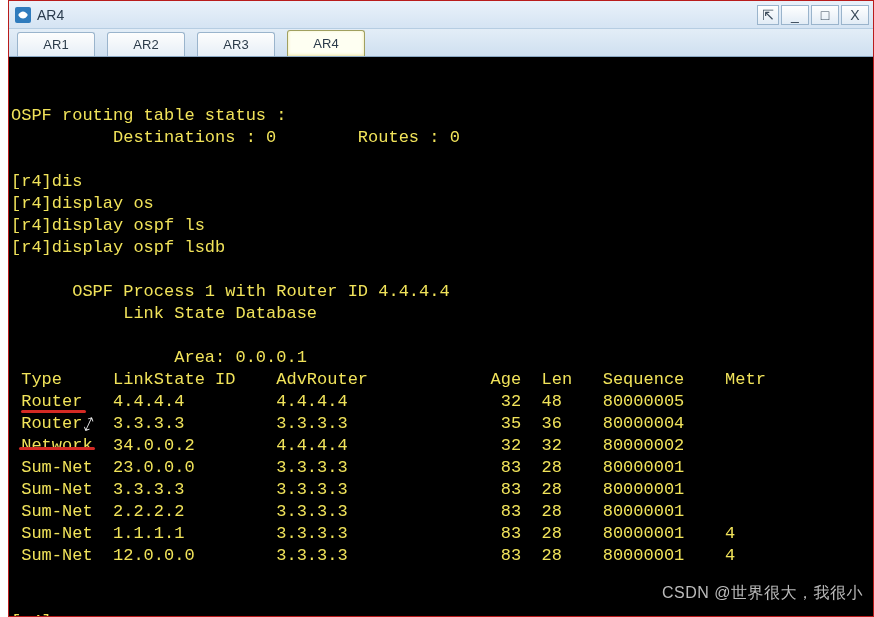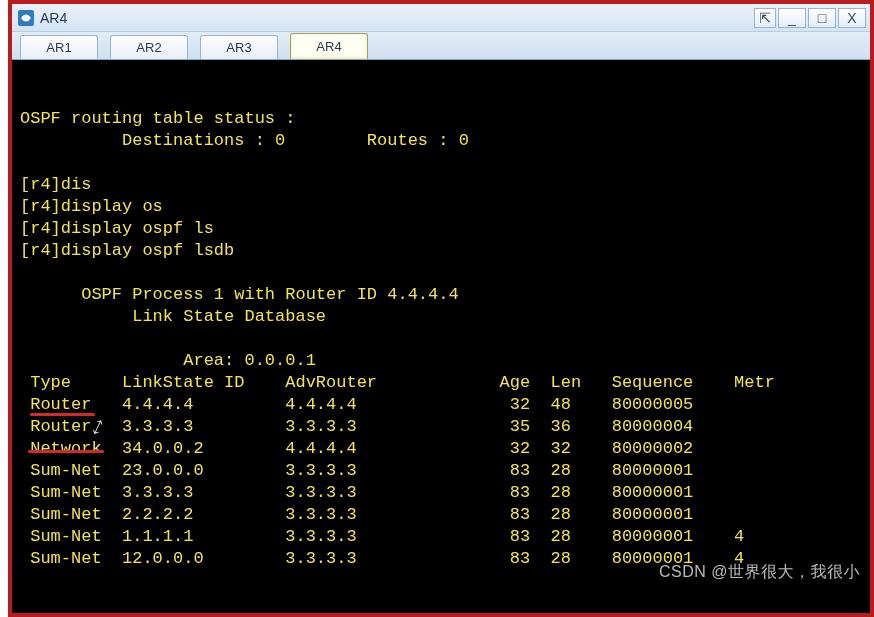--- a/index.html
+++ b/index.html
@@ -9,21 +9,21 @@
     font-family: "Segoe UI", Arial, sans-serif;
     background: #fff;
     width: 874px;
     height: 617px;
     overflow: hidden;
     position: relative;
   }
   .window {
     position: absolute;
     left: 8px; top: 0; right: 0; bottom: 0;
-    border: 4px solid #b91c1c;
+    border: 1px solid #b91c1c;
     background: #dce8f4;
     display: flex;
     flex-direction: column;
   }
   .leftbar {
     position:absolute; left:0; top:0; width:8px; height:100%;
     background:#fff;
   }
   .titlebar {
     height: 28px;
@@ -79,21 +79,21 @@
     box-shadow: 0 -1px 3px rgba(220,200,80,.5) inset;
     font-weight:500;
   }
   .terminal {
     flex:1;
     background:#000;
     color:#f1e35a;
     font-family: "Courier New", monospace;
     font-size: 17px;
     line-height: 22px;
-    padding: 4px 4px 4px 8px;
+    padding: 4px 4px 4px 2px;
     white-space: pre;
     overflow:hidden;
     position:relative;
   }
   .underline-red {
     position:relative;
     margin-top:40px;
   }
   .underline-red::after{
     content:'';position:absolute;left:0;right:-4px;bottom:-2px;height:3px;
@@ -104,21 +104,21 @@
   .strike-red::after{
     content:'';position:absolute;left:-2px;right:-2px;top:58%;height:3px;
     background:#d42a24;border-radius:2px;
   }
   .row { white-space:pre; }
   .cursor-slash {
     position:absolute; color:#eee; transform:rotate(-20deg);
     font-size:15px;
   }
   .watermark {
-    position:absolute; right:10px; bottom:30px;
+    position:absolute; right:10px; bottom:12px;
     color:#cfcfcf; font-family: "Microsoft YaHei", Arial, sans-serif;
     font-size: 16px; letter-spacing:0.5px; opacity:.9;
     pointer-events:none;
   }
 </style>
 </head>
 <body>
 
 <div class="leftbar"></div>
 

